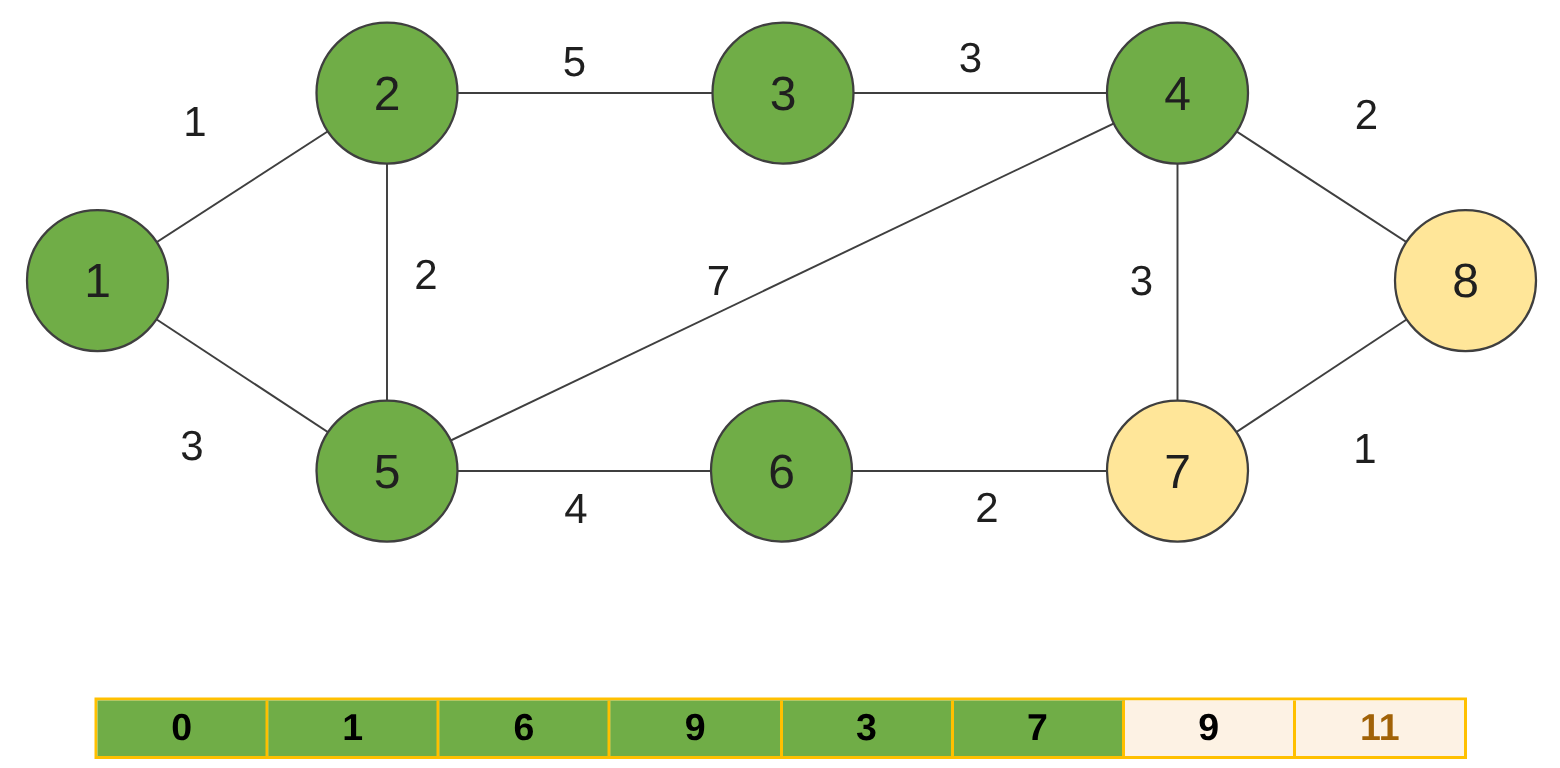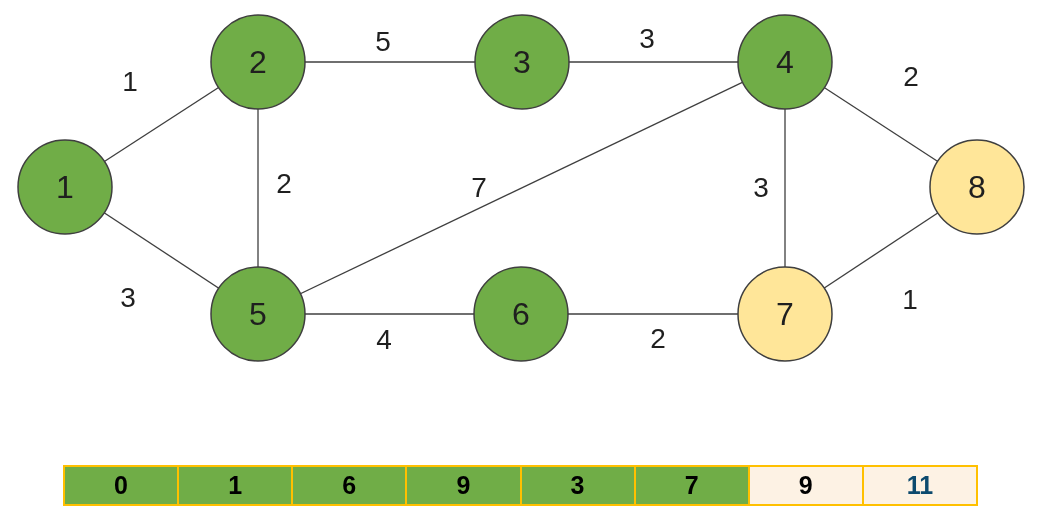--- a/index.html
+++ b/index.html
@@ -93,15 +93,15 @@
       <text x="910" y="299" dy="0.35em" text-anchor="middle" fill="#1f1f1f" font-size="28" font-family="&quot;Liberation Sans&quot;, sans-serif">1</text>
     </svg>
   <div class="dist-table" id="dist-table" style="border-color: rgb(255, 192, 0);">
       <div class="dist-cell" style="background: rgb(112, 173, 71); border-right-color: rgb(255, 192, 0); color: rgb(0, 0, 0);">0</div>
       <div class="dist-cell" style="background: rgb(112, 173, 71); border-right-color: rgb(255, 192, 0); color: rgb(0, 0, 0);">1</div>
       <div class="dist-cell" style="background: rgb(112, 173, 71); border-right-color: rgb(255, 192, 0); color: rgb(0, 0, 0);">6</div>
       <div class="dist-cell" style="background: rgb(112, 173, 71); border-right-color: rgb(255, 192, 0); color: rgb(0, 0, 0);">9</div>
       <div class="dist-cell" style="background: rgb(112, 173, 71); border-right-color: rgb(255, 192, 0); color: rgb(0, 0, 0);">3</div>
       <div class="dist-cell" style="background: rgb(112, 173, 71); border-right-color: rgb(255, 192, 0); color: rgb(0, 0, 0);">7</div>
       <div class="dist-cell" style="background: rgb(253, 242, 228); border-right-color: rgb(255, 192, 0); color: rgb(0, 0, 0);">9</div>
-      <div class="dist-cell" style="background: rgb(253, 242, 228); border-right-color: rgb(255, 192, 0); color: #0c4a6e;">11</div>
+      <div class="dist-cell" style="background: rgb(253, 242, 228); border-right-color: rgb(255, 192, 0); color: #a16207;">11</div>
     </div>
 </div>
 
 </body></html>

